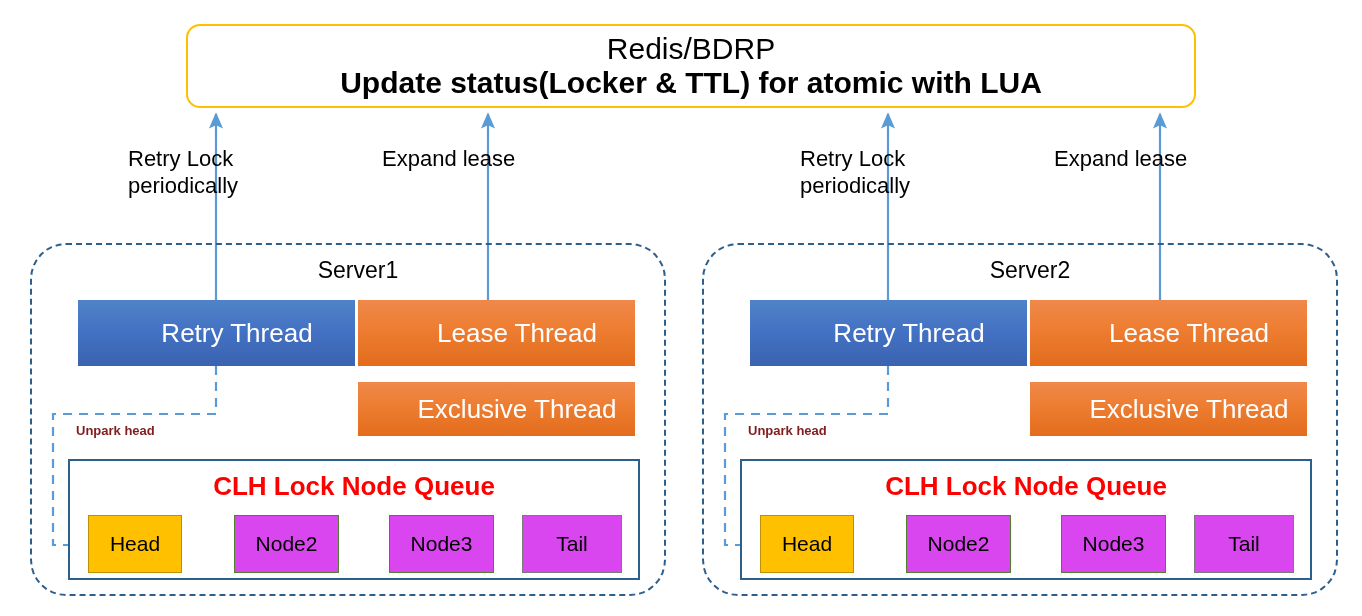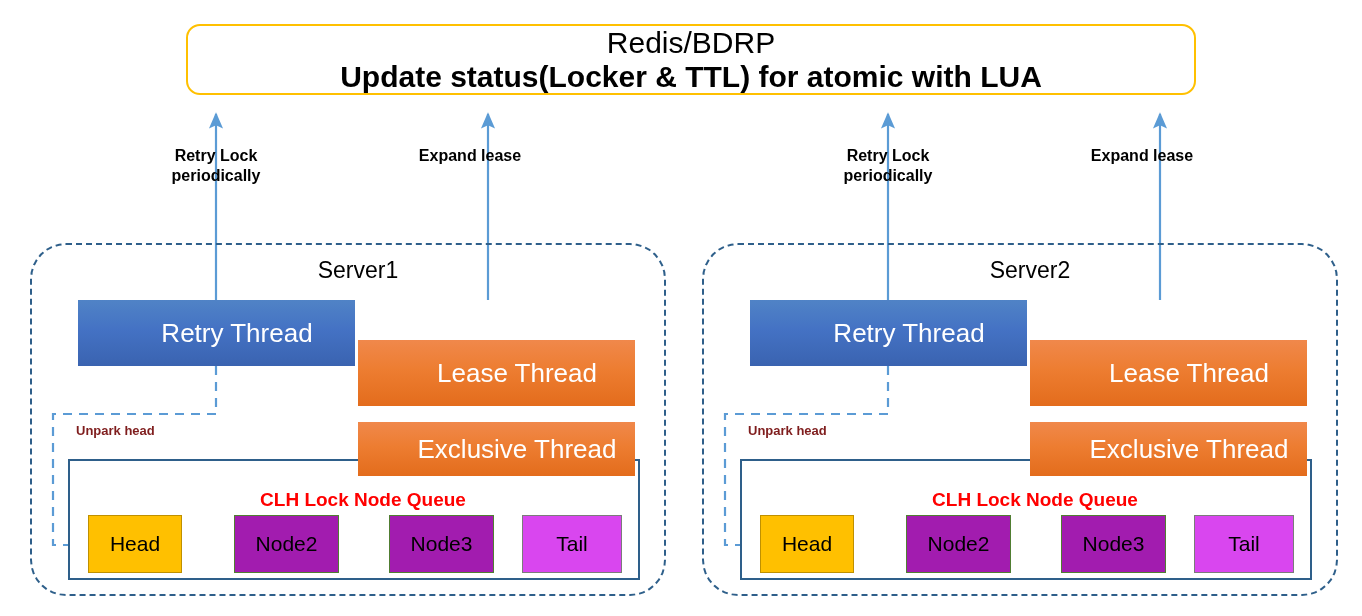--- a/index.html
+++ b/index.html
@@ -26,21 +26,21 @@
     pointer-events: none;
     z-index: 1;
   }
 
   
   .redis-box {
     position: absolute;
     left: 186px;
     top: 24px;
     width: 1010px;
-    height: 71px;
+    height: 84px;
     border: 2.5px solid #FFC000;
     border-radius: 14px;
     background: #ffffff;
     z-index: 3;
     display: flex;
     flex-direction: column;
     align-items: center;
     justify-content: center;
     box-sizing: border-box;
   }
@@ -55,24 +55,23 @@
     color: #000000;
     line-height: 1.12;
     white-space: nowrap;
     font-weight: bold;
   }
 
   
   .wire-label {
     position: absolute;
     z-index: 4;
-    font-size: 16px;
-    font-weight: bold;
-    color: #000000;
-    text-align: center;
+    font-size: 22px;
+    font-weight: normal;
+    color: #000000;
     line-height: 1.22;
     white-space: pre-line;
     background: transparent;
   }
 
   
   .server {
     position: absolute;
     top: 243px;
     width: 636px;
@@ -104,21 +103,20 @@
     color: #ffffff;
     font-size: 26px;
     z-index: 6;
     padding-left: 41px;
   }
   .thread.retry {
     background: linear-gradient(180deg, #5083C6 0%, #4472C4 45%, #3A63B0 100%);
   }
   .thread.lease, .thread.exclusive {
     background: linear-gradient(180deg, #F0884B 0%, #ED7D31 45%, #E36C1C 100%);
-    margin-top: 40px;
   }
 
   
   .unpark-label {
     position: absolute;
     font-size: 13px;
     font-weight: bold;
     color: #7f1d1d;
     z-index: 6;
     white-space: nowrap;
@@ -127,46 +125,45 @@
   
   .clh-panel {
     position: absolute;
     border: 2px solid #2E5F8A;
     background: #ffffff;
     box-sizing: border-box;
     z-index: 4;
   }
   .clh-title {
     position: absolute;
-    top: 28px;
+    top: 10px;
     left: 0;
     width: 100%;
     text-align: center;
-    font-size: 19px;
+    font-size: 26px;
     font-weight: bold;
     color: #FF0000;
     z-index: 6;
-    margin-left: 9px;
   }
   .node {
     position: absolute;
     box-sizing: border-box;
     display: flex;
     align-items: center;
     justify-content: center;
     font-size: 21px;
     color: #000000;
     z-index: 6;
   }
   .node.head {
     background: #FFC000;
     border: 1.5px solid #BF9000;
   }
   .node.mid {
-    background: #a21caf;
+    background: #d946ef;
     border: 1.5px solid #507E32;
   }
   .node.tail {
     background: #d946ef;
     border: 1.5px solid #7B7B7B;
   }
 </style>
 </head>
 <body>
 

